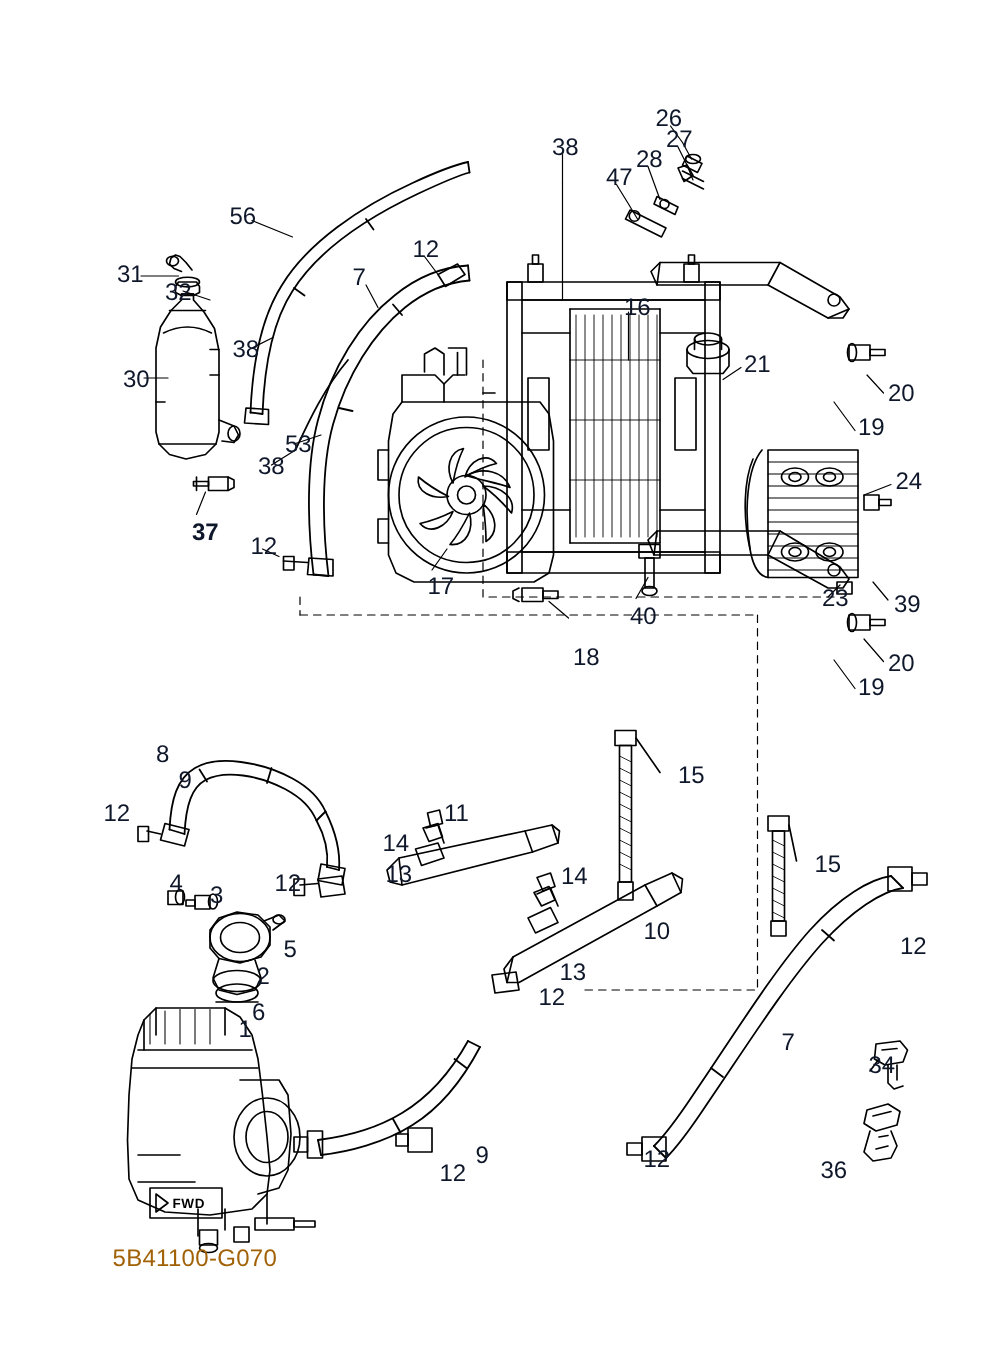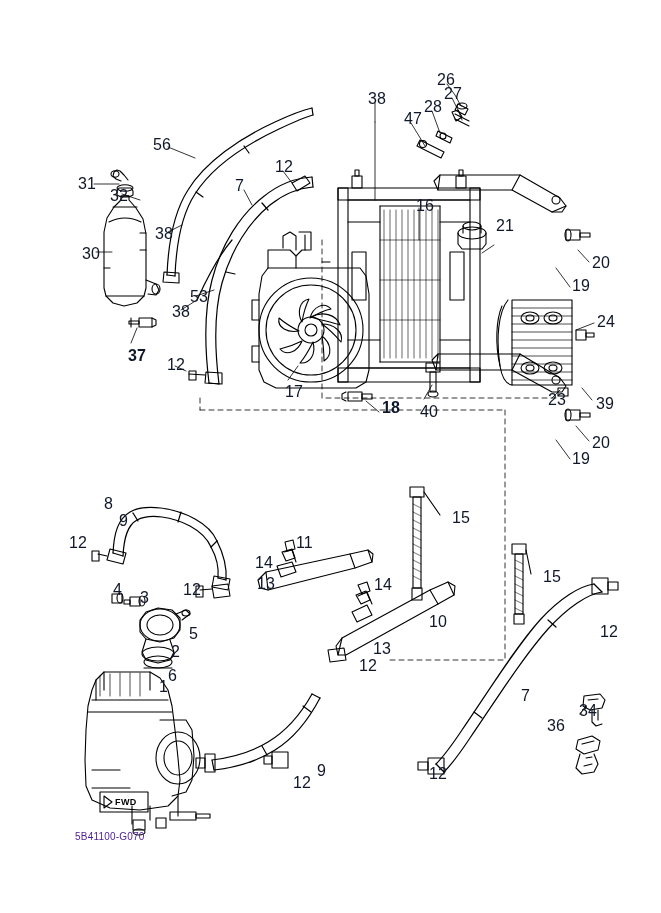--- a/index.html
+++ b/index.html
@@ -30,23 +30,23 @@
     position: absolute;
     font-family: "Liberation Sans", sans-serif;
     font-size: 16px;
     color: #0f172a;
     white-space: nowrap;
     line-height: 12px;
   }
   .partcode {
     position: absolute;
     font-family: "Liberation Sans", sans-serif;
-    font-size: 10px;
+    font-size: 16px;
     letter-spacing: 0.2px;
-    color: #4c1d95;
+    color: #a16207;
   }
   .fwd-label {
     position: absolute;
     font-family: "Liberation Sans", sans-serif;
     font-size: 9px;
     font-weight: bold;
     color: #000000;
     letter-spacing: 0.4px;
   }
 </style>
@@ -512,33 +512,33 @@
   <div class="callout" style="left:368px;top:93px;">38</div>
   <div class="callout" style="left:404px;top:113px;">47</div>
   <div class="callout" style="left:153px;top:139px;">56</div>
   <div class="callout" style="left:275px;top:161px;">12</div>
   <div class="callout" style="left:78px;top:178px;">31</div>
   <div class="callout" style="left:110px;top:190px;text-align:right;">32</div>
   <div class="callout" style="left:235px;top:180px;">7</div>
   <div class="callout" style="left:416px;top:200px;">16</div>
   <div class="callout" style="left:82px;top:248px;">30</div>
   <div class="callout" style="left:155px;top:228px;">38</div>
-  <div class="callout" style="left:496px;top:220px;">21</div>
+  <div class="callout" style="left:496px;top:238px;">21</div>
   <div class="callout" style="left:592px;top:257px;">20</div>
   <div class="callout" style="left:572px;top:280px;">19</div>
   <div class="callout" style="left:190px;top:291px;">53</div>
   <div class="callout" style="left:172px;top:306px;">38</div>
   <div class="callout" style="left:597px;top:316px;">24</div>
   <div class="callout" style="left:128px;top:350px;font-weight:bold;">37</div>
   <div class="callout" style="left:167px;top:359px;">12</div>
   <div class="callout" style="left:285px;top:386px;text-align:center;">17</div>
   <div class="callout" style="left:548px;top:394px;">23</div>
   <div class="callout" style="left:596px;top:398px;">39</div>
   <div class="callout" style="left:420px;top:406px;">40</div>
-  <div class="callout" style="left:382px;top:402px;font-weight:bold;">18</div>
+  <div class="callout" style="left:382px;top:433px;">18</div>
   <div class="callout" style="left:592px;top:437px;">20</div>
   <div class="callout" style="left:572px;top:453px;">19</div>
   <div class="callout" style="left:104px;top:498px;">8</div>
   <div class="callout" style="left:452px;top:512px;">15</div>
   <div class="callout" style="left:119px;top:515px;">9</div>
   <div class="callout" style="left:69px;top:537px;">12</div>
   <div class="callout" style="left:296px;top:537px;">11</div>
   <div class="callout" style="left:255px;top:557px;">14</div>
   <div class="callout" style="left:257px;top:578px;">13</div>
   <div class="callout" style="left:183px;top:584px;">12</div>
@@ -549,21 +549,21 @@
   <div class="callout" style="left:189px;top:628px;">5</div>
   <div class="callout" style="left:171px;top:646px;">2</div>
   <div class="callout" style="left:429px;top:616px;">10</div>
   <div class="callout" style="left:373px;top:643px;">13</div>
   <div class="callout" style="left:600px;top:626px;">12</div>
   <div class="callout" style="left:168px;top:670px;">6</div>
   <div class="callout" style="left:159px;top:681px;">1</div>
   <div class="callout" style="left:359px;top:660px;">12</div>
   <div class="callout" style="left:521px;top:690px;">7</div>
   <div class="callout" style="left:579px;top:705px;">34</div>
-  <div class="callout" style="left:547px;top:720px;text-align:right;">36</div>
+  <div class="callout" style="left:547px;top:775px;text-align:right;">36</div>
   <div class="callout" style="left:293px;top:777px;">12</div>
   <div class="callout" style="left:317px;top:765px;">9</div>
   <div class="callout" style="left:429px;top:768px;">12</div>
 
   <div class="fwd-label" style="left:115px;top:797px;">FWD</div>
 
   <div class="partcode" style="left:75px;top:831px;">5B41100-G070</div>
 
 </div>
 

